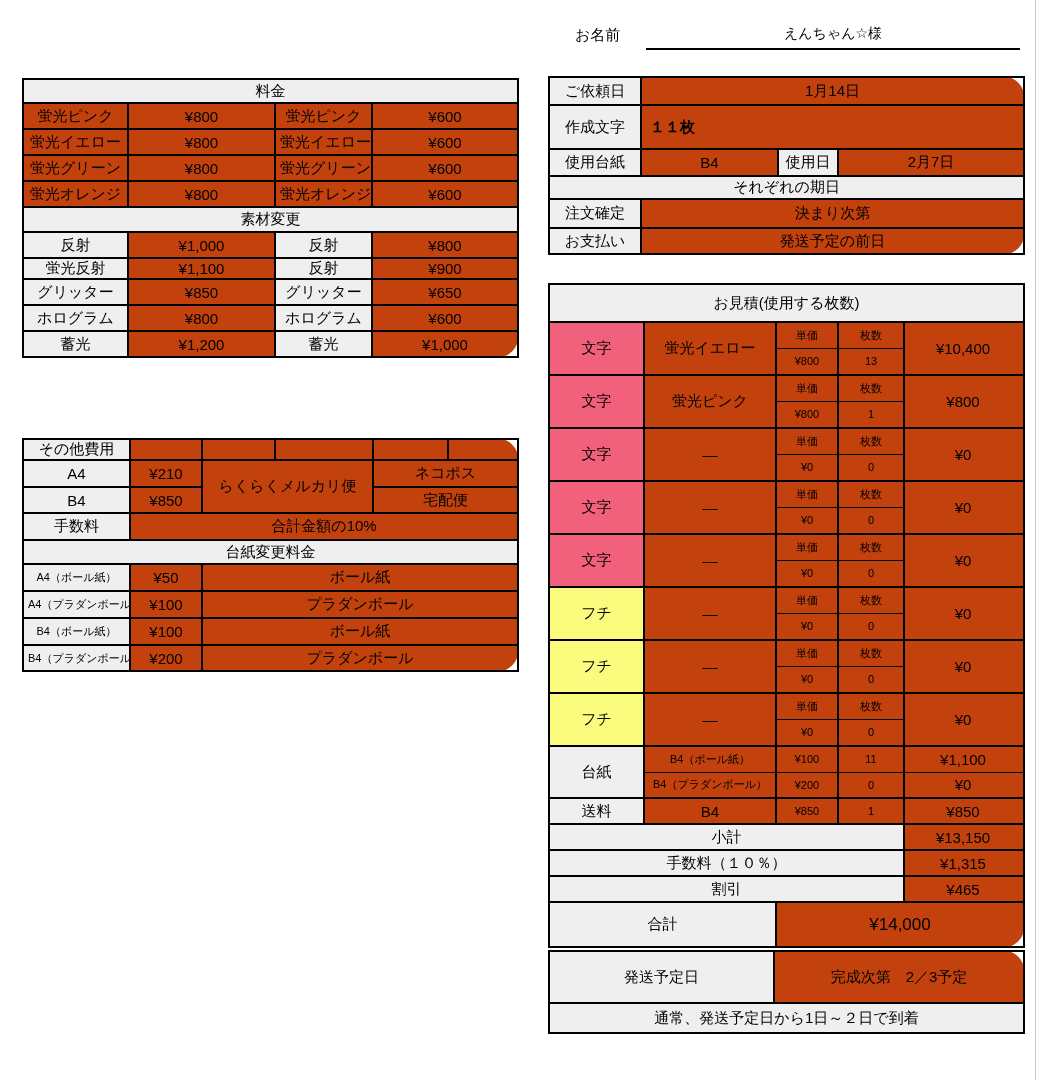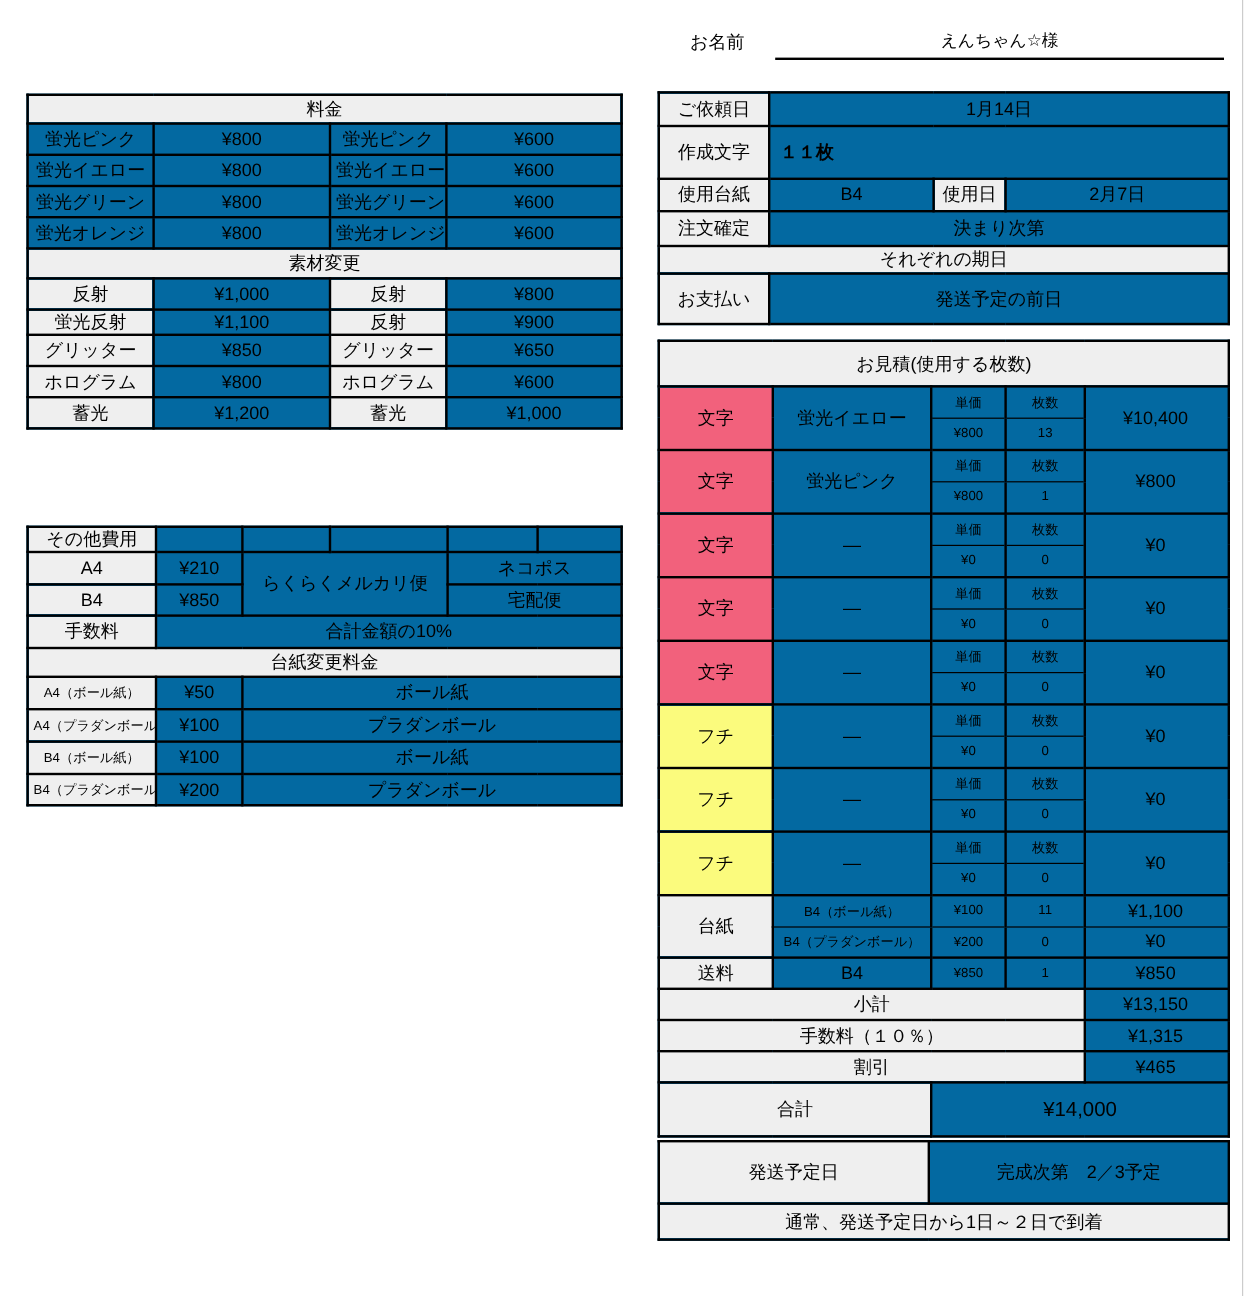--- a/index.html
+++ b/index.html
@@ -1,20 +1,20 @@
 <!DOCTYPE html>
 <html><head>
 <meta charset="utf-8">
 <style>
   html,body { margin:0; padding:0; }
   .page {
     position:relative; width:1044px; height:1080px; background:#ffffff;
     color:#000; font-family:"Liberation Sans","DejaVu Sans",sans-serif;
   }
-  table { border-collapse:collapse; table-layout:fixed; position:absolute; background:#0369a1; }
+  table { border-collapse:collapse; table-layout:fixed; position:absolute; background:#c2410c;border-radius:23px; }
   td {
     border:2px solid #000; padding:0 4px; font-size:15px; text-align:center;
     overflow:hidden; white-space:nowrap; vertical-align:middle;
   }
   .gray   { background:#efefef; }
   .pink   { background:#f2617c; }
   .yellow { background:#fbfb7d; }
   .left   { text-align:left; padding-left:8px; }
   .right  { text-align:center; padding-right:6px; }
   .bold   { font-weight:bold; }
@@ -188,28 +188,28 @@
     <tr style="height:44px">
       <td class="gray">作成文字</td>
       <td colspan="3" class="left bold">１１枚</td>
     </tr>
     <tr style="height:27px">
       <td class="gray">使用台紙</td>
       <td>B4</td>
       <td class="gray">使用日</td>
       <td>2月7日</td>
     </tr>
+    <tr style="height:23px">
+          <td colspan="4" class="gray">それぞれの期日</td>
+        </tr>
     <tr style="height:29px">
       <td class="gray">注文確定</td>
       <td colspan="3">決まり次第</td>
     </tr>
-    <tr style="height:23px">
-          <td colspan="4" class="gray">それぞれの期日</td>
-        </tr>
-    <tr style="height:42px">
+    <tr style="height:26px">
       <td class="gray">お支払い</td>
       <td colspan="3">発送予定の前日</td>
     </tr>
   </tbody>
     </table>
 
   <table style="left:548px; top:283px; width:475px;">
     <colgroup>
         <col style="width:95px">
         <col style="width:132px">

